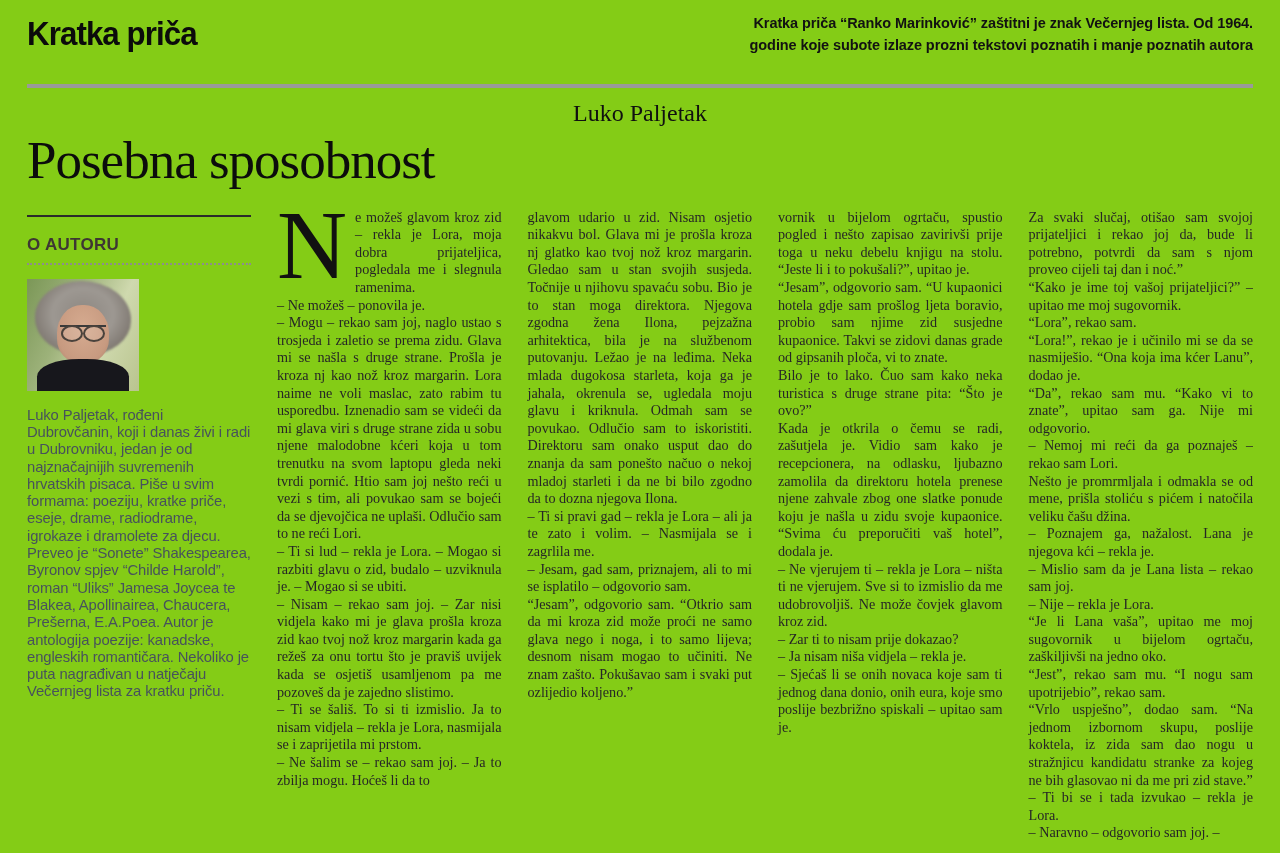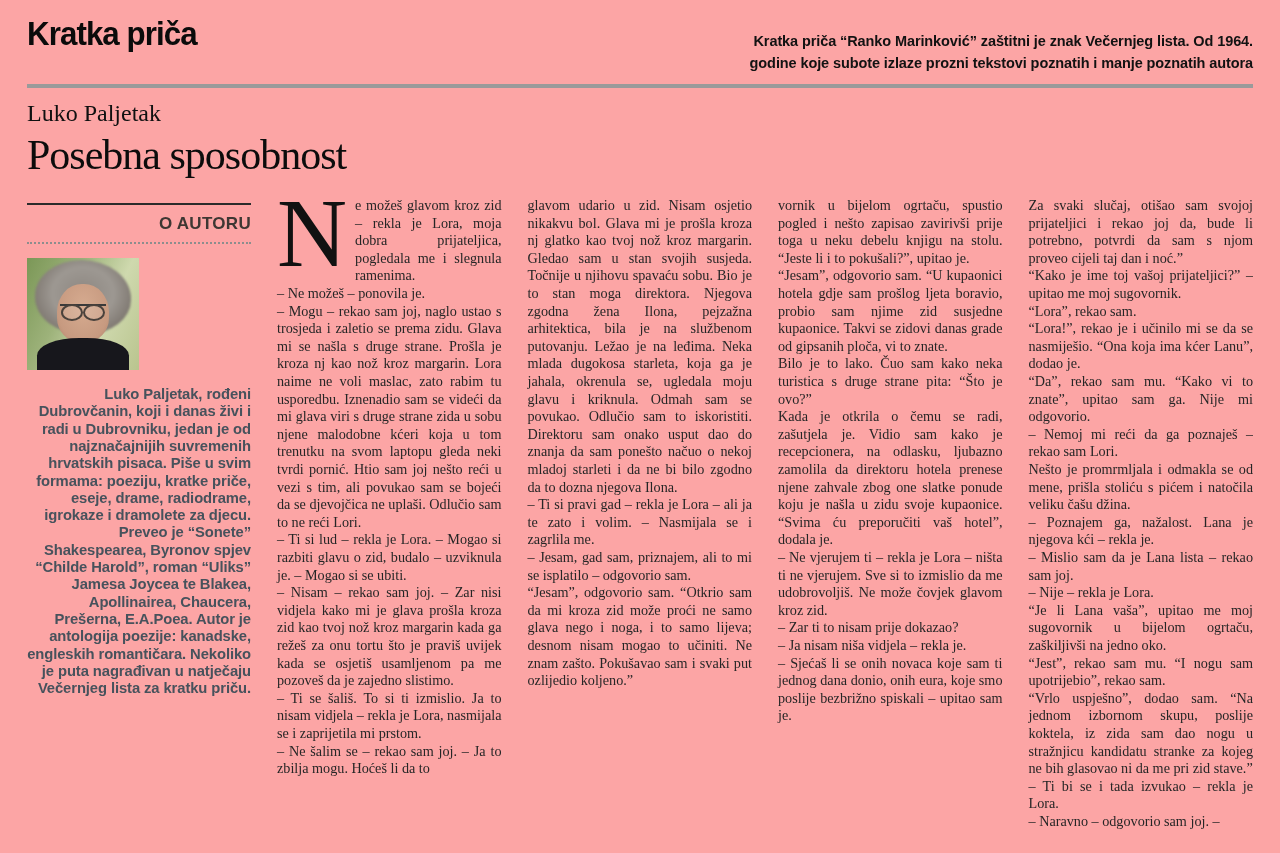--- a/index.html
+++ b/index.html
@@ -1,58 +1,58 @@
 <!DOCTYPE html>
 <html><head>
 <meta charset="utf-8">
 <style>
   html,body{margin:0;padding:0;background:#ffffff;}
   .page{
     position:relative;
     width:1280px;height:853px;
-    background:#fca5a5;
+    background:#84cc16;
     overflow:hidden;
     box-sizing:border-box;
     padding:12px 27px 0 27px;
     font-family:"Liberation Serif", serif;
     color:#232323;
   }
   
   .masthead{display:flex;justify-content:space-between;align-items:flex-start;height:62px;}
   .section-title{
     font-family:"Liberation Sans", sans-serif;
     font-weight:700;font-size:34px;letter-spacing:-1px;
     color:#0b0b0b;transform:scaleX(.92);transform-origin:left top;
     margin-top:2px;white-space:nowrap;
   }
   .masthead-note{
     text-align:right;
     font-family:"Liberation Sans", sans-serif;
     font-weight:700;font-size:14.5px;line-height:1.55;
     color:#121212;letter-spacing:-0.1px;
-    margin-top:18px;
+    margin-top:0;
   }
   .top-rule{height:4px;background:#9a9a9a;margin-top:10px;}
   
   .byline{
     font-family:"Liberation Serif", serif;
-    font-size:24px;color:#101010;margin-top:12px;letter-spacing:0;
+    font-size:24px;color:#101010;margin-top:12px;letter-spacing:0;text-align:center;
   }
   .article-title{
     font-family:"Liberation Serif", serif;
-    font-size:42px;color:#0c0c0c;letter-spacing:-1px;
+    font-size:53px;color:#0c0c0c;letter-spacing:-1px;
     margin-top:6px;line-height:1.05;font-weight:500;
   }
   
   .content{
     display:flex;gap:26px;margin-top:20px;
     height:660px;overflow:hidden;
   }
   .sidebar{flex:0 0 224px;max-width:224px;}
-  .sidebar-inner{border-top:2px solid #2b2b2b;padding-top:9px;margin-top:6px;text-align:right;}
+  .sidebar-inner{border-top:2px solid #2b2b2b;padding-top:18px;margin-top:6px;}
   .about-heading{
     font-family:"Liberation Sans", sans-serif;
     font-weight:700;font-size:17px;color:#3e3733;letter-spacing:.3px;
   }
   .dotted-divider{border-bottom:2px dotted #8d8d8d;height:8px;margin-bottom:14px;}
   
   .author-photo{
     position:relative;width:112px;height:112px;overflow:hidden;
     background:linear-gradient(115deg,#7b9757 0%,#9db27a 35%,#cfd9ae 65%,#b9c48e 100%);
     margin-bottom:16px;
@@ -77,21 +77,21 @@
     border:2px solid #4a423c;border-radius:50%;background:rgba(255,255,255,.12);
   }
   .author-photo .glasses::before{left:1px;}
   .author-photo .glasses::after{right:1px;}
   .author-photo .torso{
     position:absolute;left:10px;bottom:-6px;width:92px;height:38px;
     background:#17171c;border-radius:46% 46% 0 0;
   }
   .author-bio{
     font-family:"Liberation Sans", sans-serif;
-    font-weight:700;font-size:14.8px;line-height:17.3px;
+    font-weight:400;font-size:14.8px;line-height:17.3px;
     color:#47525c;letter-spacing:-0.1px;
   }
   
   .story-col{
     flex:1 1 0;
     font-size:14.2px;line-height:17.6px;
     text-align:justify;color:#262626;
   }
   .story-col p{margin:0;}
   .dropcap{

